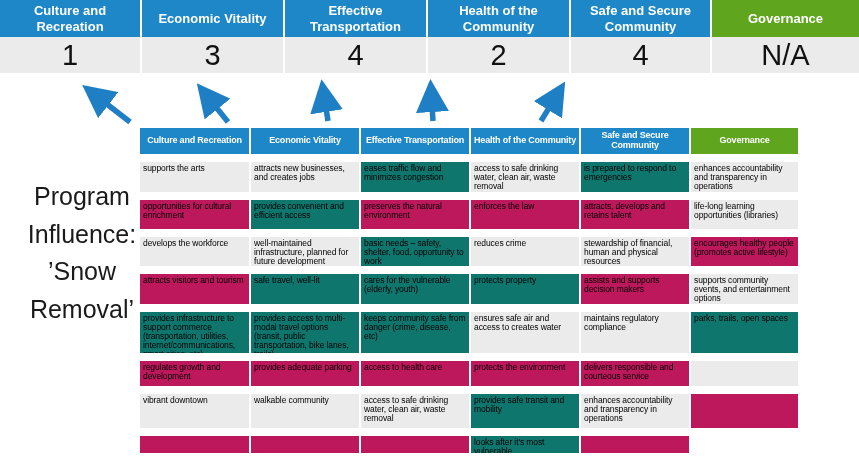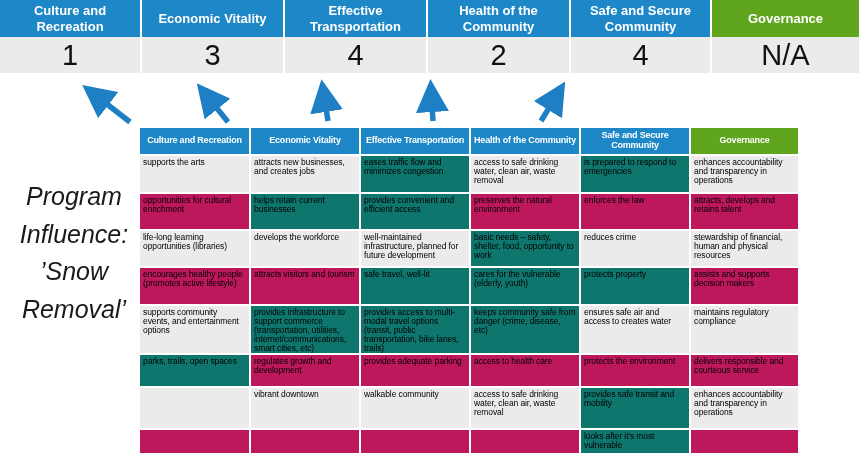--- a/index.html
+++ b/index.html
@@ -24,41 +24,41 @@
     background:#EBEBEB; display:flex; align-items:center; justify-content:center;
     font-size:29px; color:#111;
   }
 
   
   .arrows { position:absolute; left:0; top:78px; width:700px; height:55px; }
   .arrow-line { stroke:#1E7FC4; stroke-width:5.5; }
 
   
   .program-label {
-    position:absolute; left:4px; top:178px; width:140px;
-    font-size:25px; line-height:1.5; text-align:center; color:#1a1a1a;font-style:italic;
+    position:absolute; left:12px; top:178px; width:140px;
+    font-size:25px; line-height:1.5; text-align:center; color:#1a1a1a;
   }
 
   
   .matrix {
     position:absolute; left:140px; top:128px;
     display:grid;
     grid-template-columns:109px 108px 108px 108px 108px 107px;
     grid-template-rows:26px 36px 35px 35px 36px 47px 31px 40px 32px;
     gap:2px;
   }
   .mh {
     display:flex; align-items:center; justify-content:center; text-align:center;
     background:#1E87C8; color:#fff; font-weight:bold;
     font-size:9px; line-height:1.1; letter-spacing:-0.2px; padding:1px; overflow:hidden;
   }
   .mh-green { background:#5FA51E; }
   .mc {
     font-size:8.5px; line-height:1.06; letter-spacing:-0.1px; color:#000;
-    padding:2px 3px; overflow:hidden;
+    padding:2px 3px; overflow:hidden;margin-top:6px;
   }
   .mc.gray   { background:#EBEBEB; }
   .mc.white  { background:#be185d; }
   .mc.hl     { background:#0f766e; }
 </style>
 </head>
 <body>
 
 <div class="stage">
 
@@ -101,21 +101,20 @@
       <div class="mh">Health of the Community</div>
       <div class="mh">Safe and Secure Community</div>
       <div class="mh mh-green">Governance</div>
       <div class="mc gray">supports the arts</div>
       <div class="mc gray">attracts new businesses, and creates jobs</div>
       <div class="mc hl">eases traffic flow and minimizes congestion</div>
       <div class="mc gray">access to safe drinking water, clean air, waste removal</div>
       <div class="mc hl">is prepared to respond to emergencies</div>
       <div class="mc gray">enhances accountability and transparency in operations</div>
       <div class="mc white">opportunities for cultural enrichment</div>
-      <div class="mc hl">helps retain current businesses</div>
       <div class="mc hl">provides convenient and efficient access</div>
       <div class="mc white">preserves the natural environment</div>
       <div class="mc white">enforces the law</div>
       <div class="mc white">attracts, develops and retains talent</div>
       <div class="mc gray">life-long learning opportunities (libraries)</div>
       <div class="mc gray">develops the workforce</div>
       <div class="mc gray">well-maintained infrastructure, planned for future development</div>
       <div class="mc hl">basic needs – safety, shelter, food, opportunity to work</div>
       <div class="mc gray">reduces crime</div>
       <div class="mc gray">stewardship of financial, human and physical resources</div>

